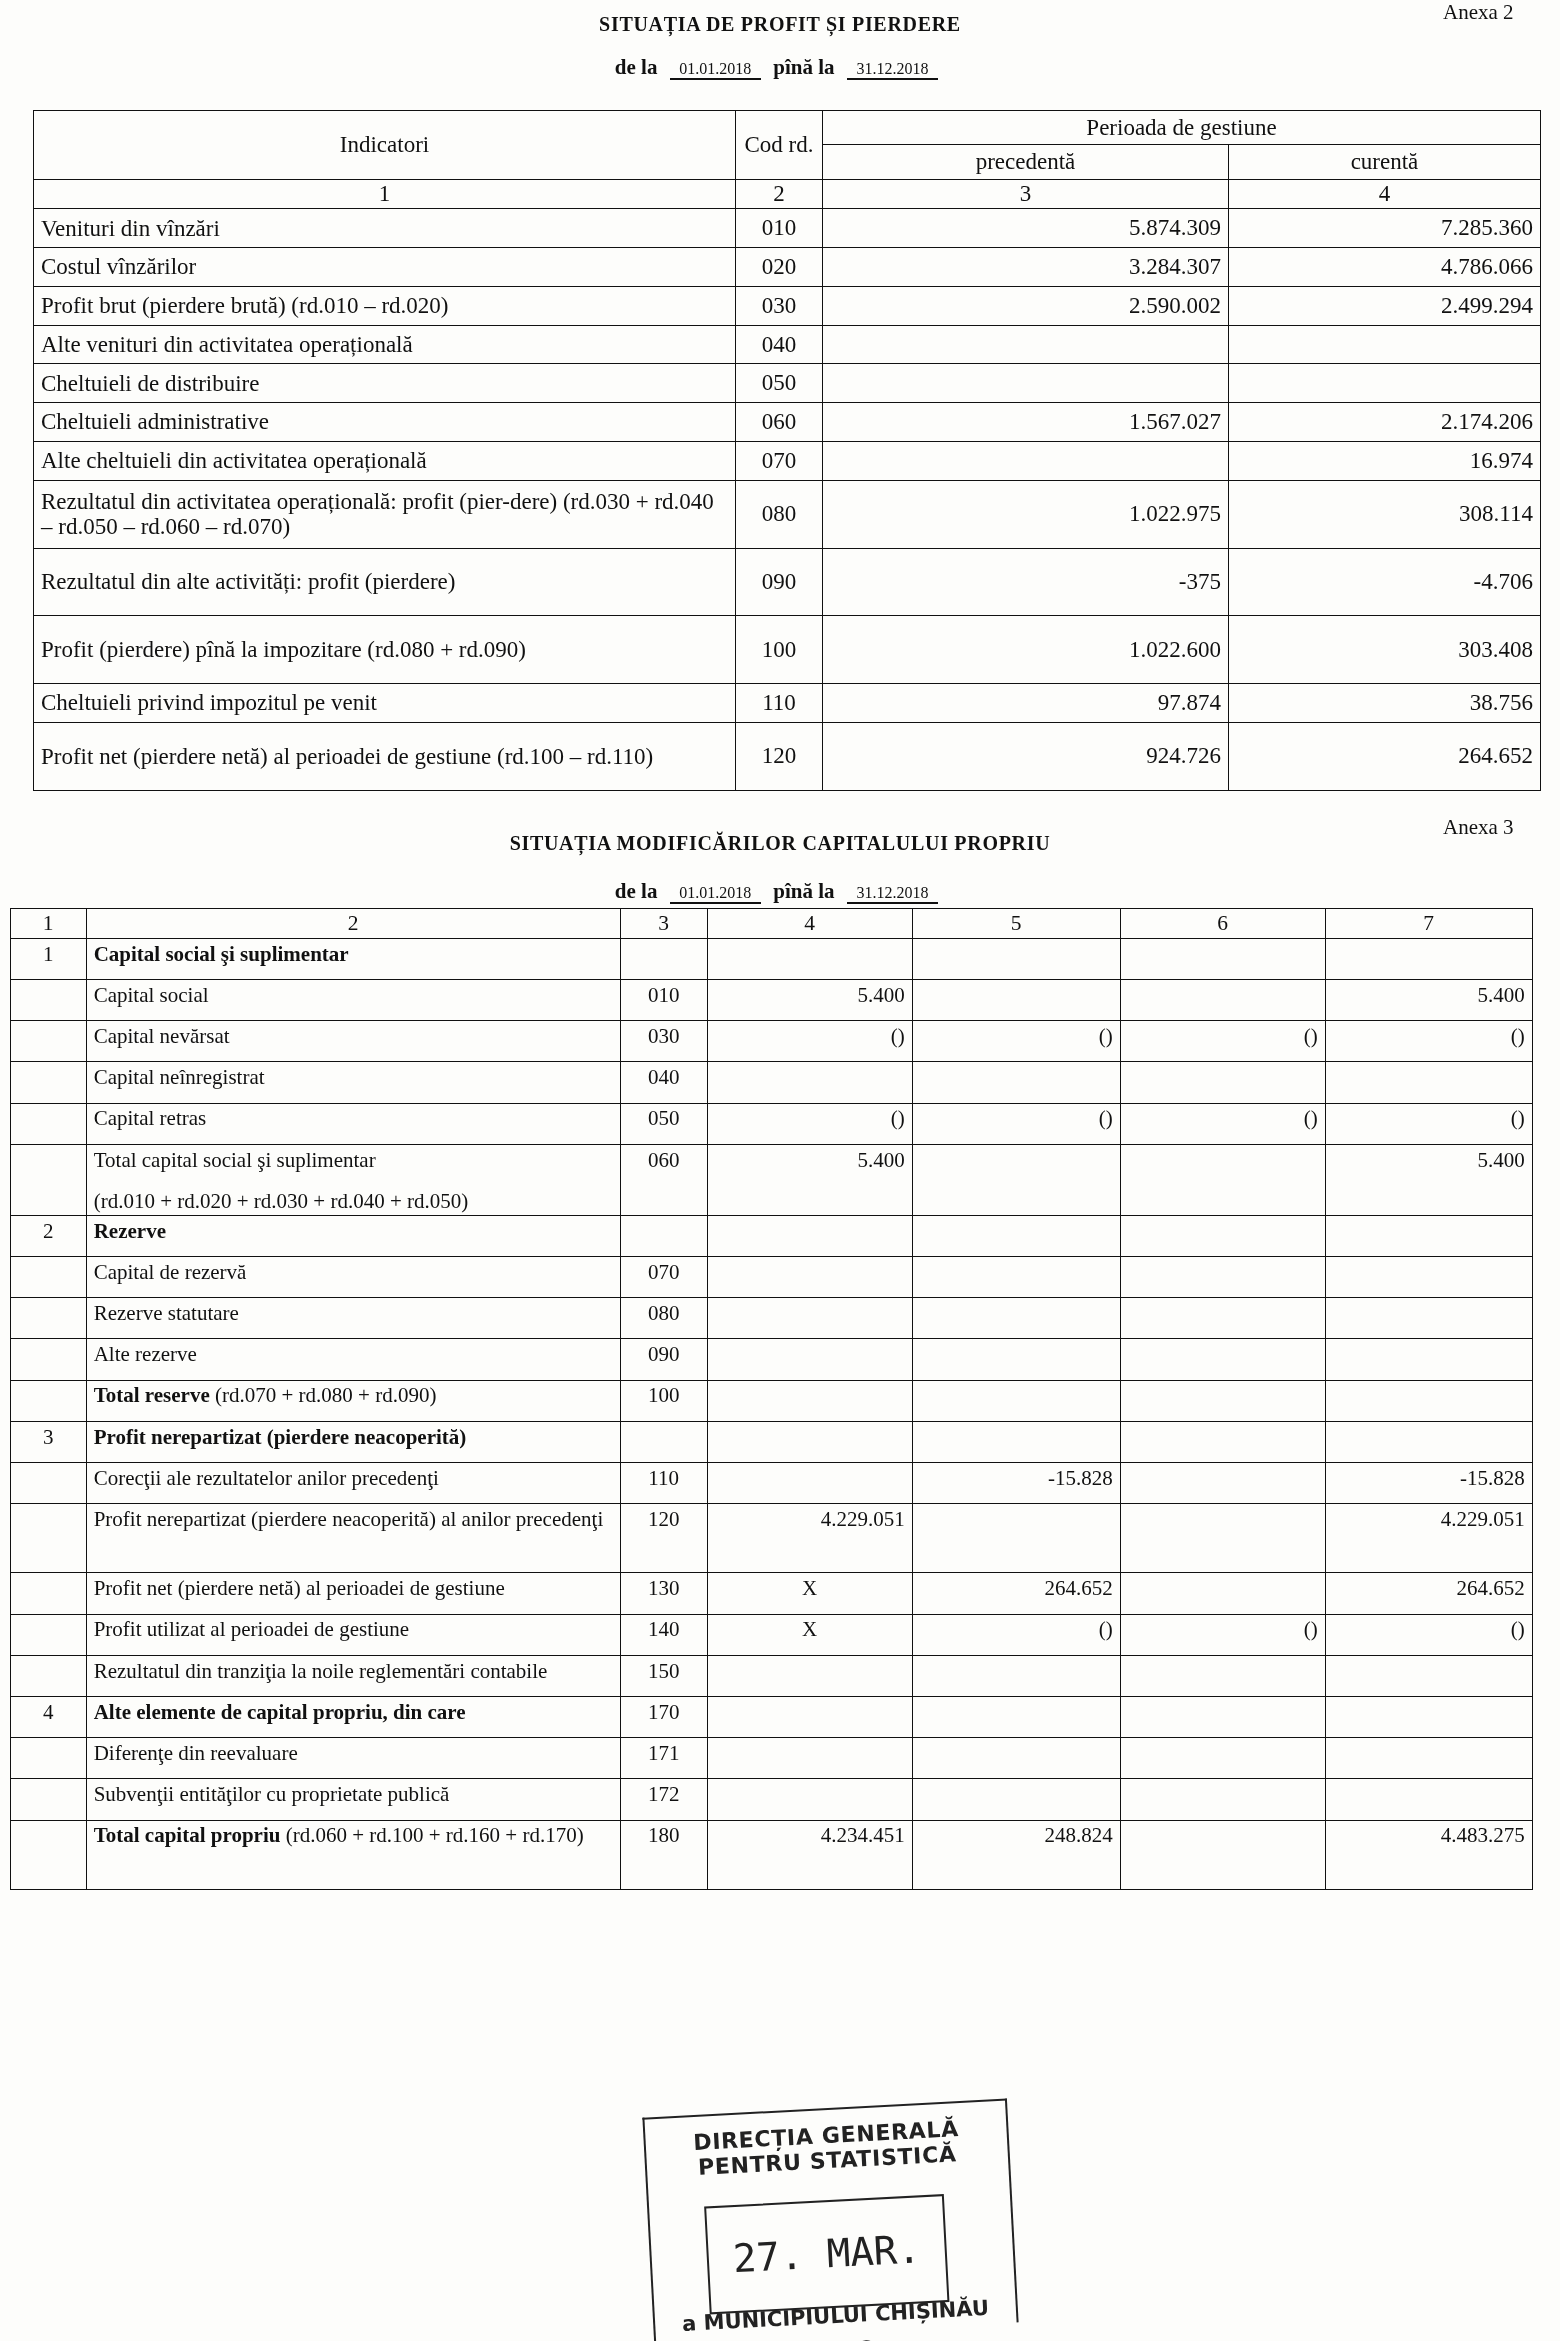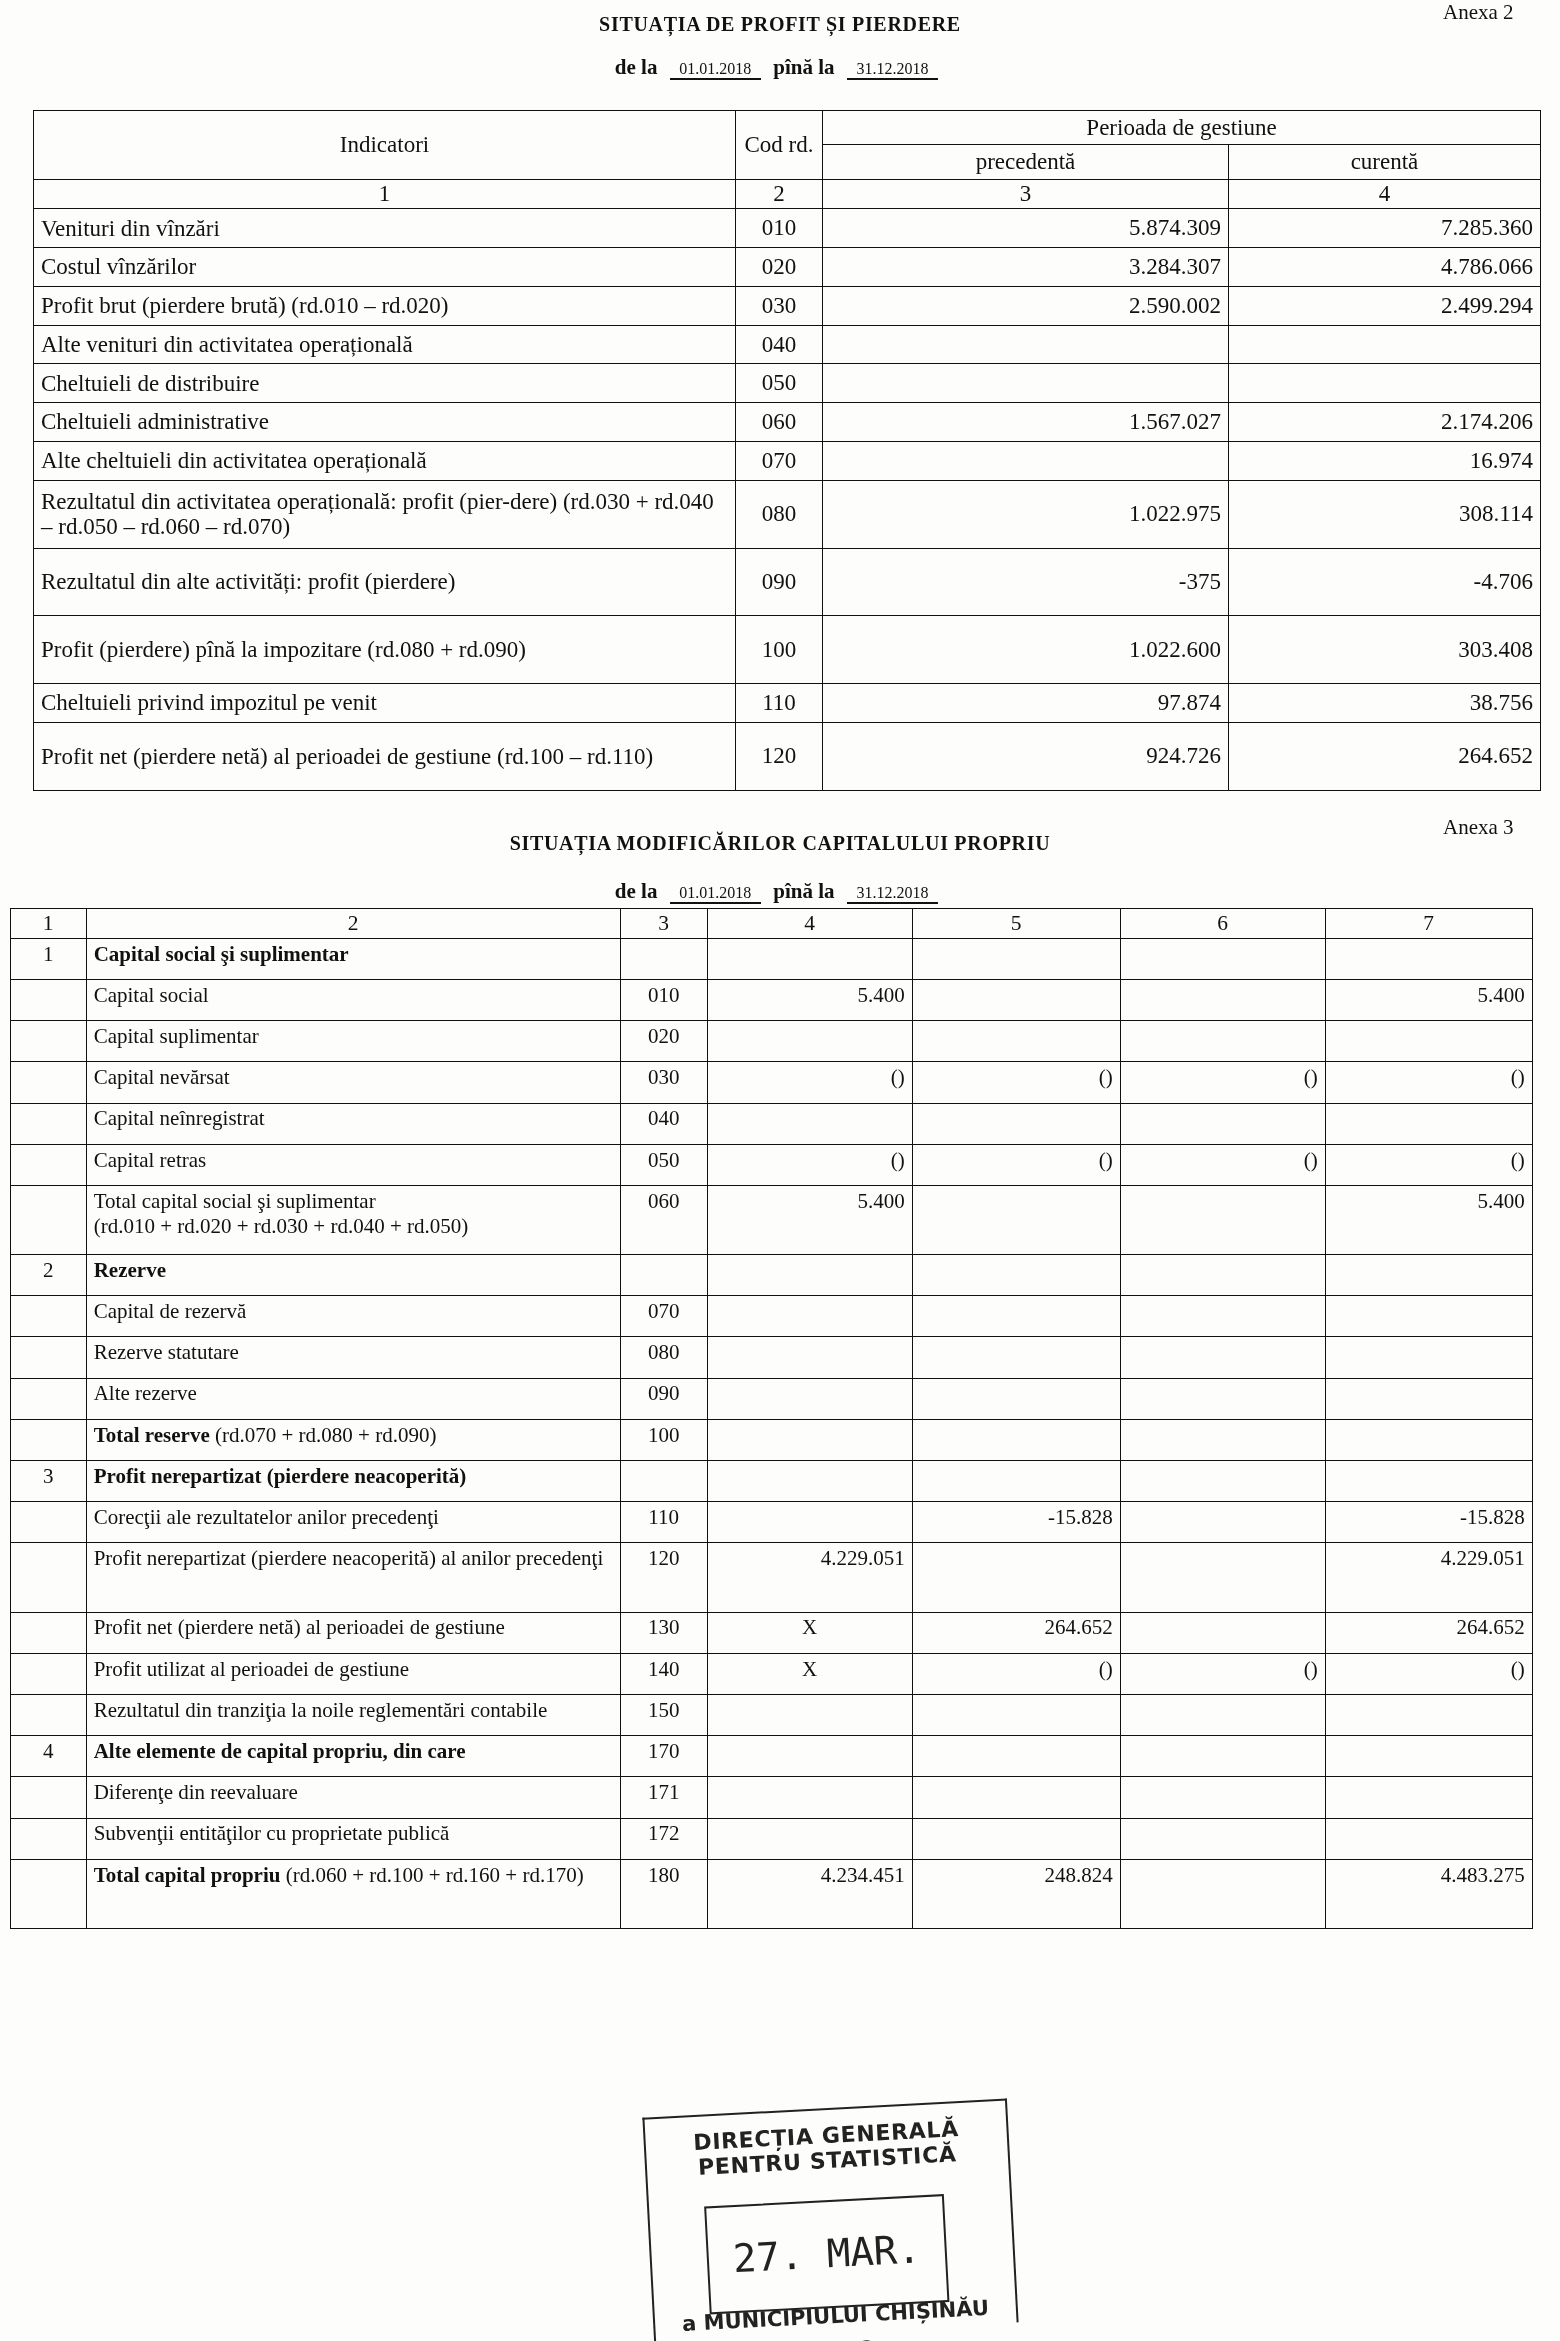--- a/index.html
+++ b/index.html
@@ -14,21 +14,21 @@
   th { text-align:center; font-size:23px; }
   td { font-size:23px; }
   .t1 td { height:35px; }
   .t1 td.lbl { text-align:left; line-height:1.1; }
   .c { text-align:center; }
   .r { text-align:right; }
   .t2 th { font-size:21.5px; line-height:1.15; }
   .t2 td { font-size:21px; height:36px; vertical-align:top; padding-top:2.8px; }
   .t2 td.num { text-align:right; vertical-align:top; }
   .t2 td.code { text-align:center; }
-  .t2 .formula { font-weight:normal; }
+  .t2 .formula { font-weight:normal;margin-top:16px; }
   .stamp { position:absolute; left:648px; top:2108px; width:361px; height:222px; transform:rotate(-3deg);
            border-left:2.8px solid #222; border-top:2.8px solid #222; border-right:2.8px solid #222;
            font-family:"DejaVu Sans", sans-serif; color:#222; }
   .stamp .l1, .stamp .l2 { text-align:center; font-weight:bold; font-size:22px; letter-spacing:0.7px; }
   .stamp .l1 { margin-top:12.5px; }
   .stamp .date { position:absolute; left:55px; top:90px; width:236px; height:104px; border:2.1px solid #222;
                  text-align:center; font-size:39px; line-height:104px; font-family:"DejaVu Sans Mono", monospace; }
   .stamp .l3 { position:absolute; left:21px; top:194px; width:319px; text-align:center; font-weight:bold; font-size:21px; }
 </style>
 </head>
@@ -187,29 +187,20 @@
         <td class="c"></td>
         <td><span>Capital social</span></td>
         <td class="code">010</td>
         <td class="num">5.400</td>
         <td class="num"></td>
         <td class="num"></td>
         <td class="num">5.400</td>
       </tr>
       <tr>
         <td class="c"></td>
-        <td><span>Capital suplimentar</span></td>
-        <td class="code">020</td>
-        <td class="num"></td>
-        <td class="num"></td>
-        <td class="num"></td>
-        <td class="num"></td>
-      </tr>
-      <tr>
-        <td class="c"></td>
         <td><span>Capital nevărsat</span></td>
         <td class="code">030</td>
         <td class="num">()</td>
         <td class="num">()</td>
         <td class="num">()</td>
         <td class="num">()</td>
       </tr>
       <tr>
         <td class="c"></td>
         <td><span>Capital neînregistrat</span></td>

